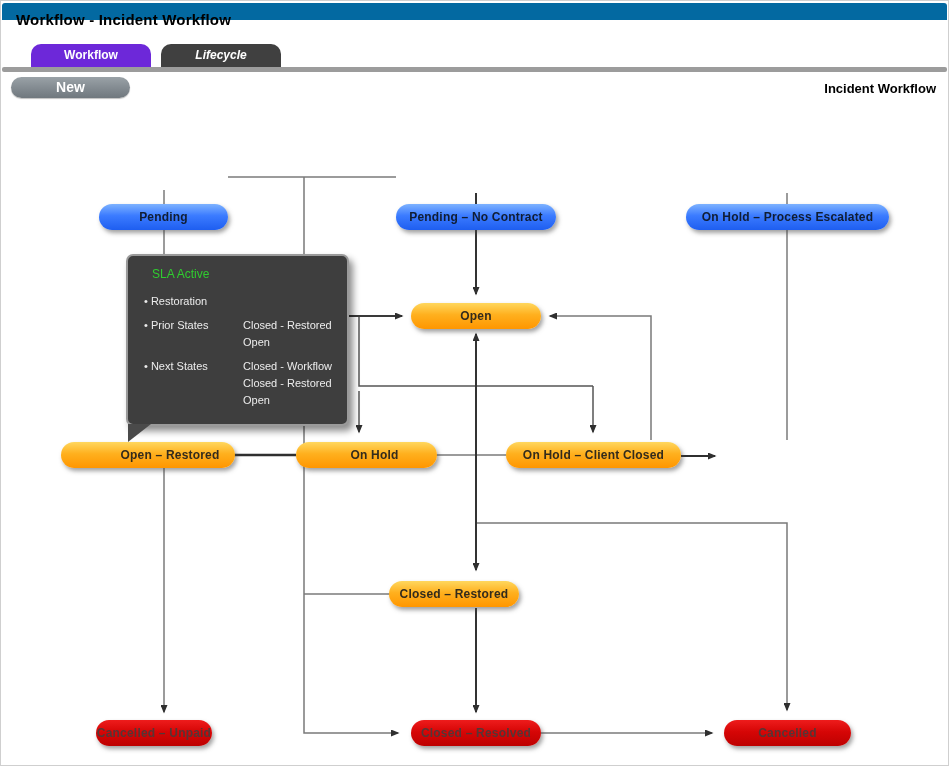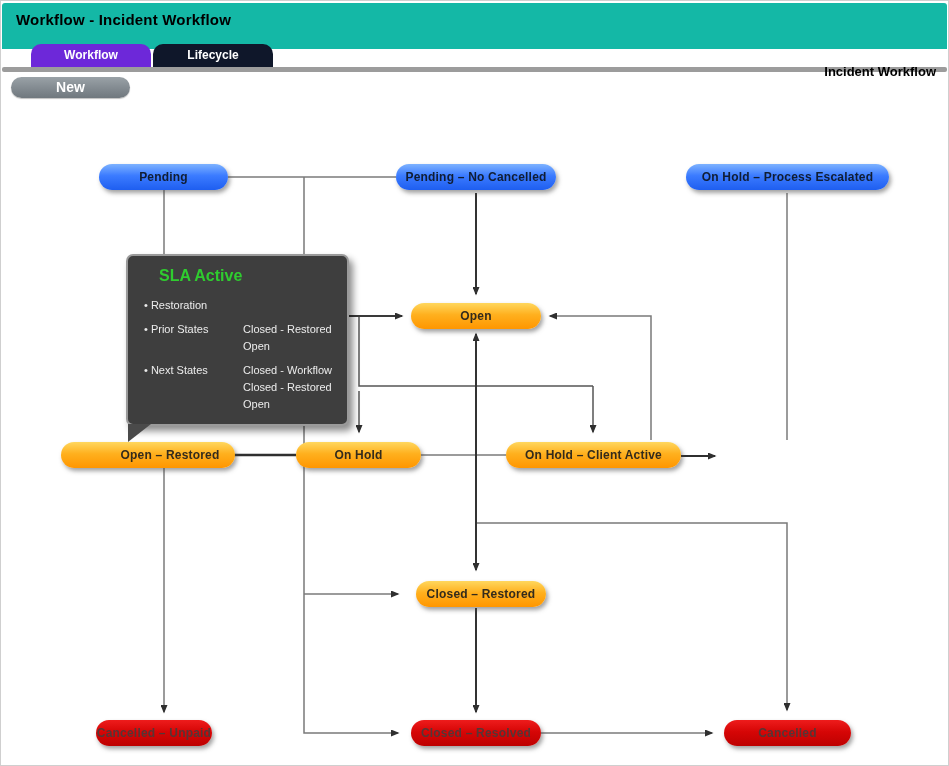--- a/index.html
+++ b/index.html
@@ -10,64 +10,65 @@
   .page{
     position:relative;
     width:949px;height:766px;
     background:#ffffff;
     border:1px solid #cfcfcf;
     box-sizing:border-box;
     overflow:hidden;
   }
   
   .titlebar{
-    position:absolute;left:1px;right:1px;top:2px;height:46px;
-    background:#14b8a6;border-radius:3px 3px 0 0;
+    position:absolute;left:1px;right:1px;top:2px;height:17px;
+    background:#0369a1;border-radius:3px 3px 0 0;
   }
   .titlebar .title{
     font-size:15px;font-weight:bold;color:#000;
     line-height:33px;padding-left:14px;letter-spacing:.2px;
   }
   .tab{
     position:absolute;top:43px;height:23px;width:120px;
     border-radius:10px 10px 0 0;
     color:#fff;font-size:12px;font-weight:bold;
     text-align:center;line-height:23px;cursor:pointer;
   }
   .tab-workflow{left:30px;background:#6d28d9;}
-  .tab-lifecycle{left:152px;background:#0f172a;}
+  .tab-lifecycle{left:160px;background:#404040;font-style:italic;}
   .tabrule{
     position:absolute;left:1px;right:1px;top:66px;height:5px;
     background:#9c9c9c;border-radius:2px;
   }
   .new-btn{
     position:absolute;left:10px;top:76px;width:119px;height:21px;
     border-radius:11px;
     background:linear-gradient(180deg,#9aa2a7 0%,#848c92 50%,#70787e 100%);
     color:#fff;font-size:14px;font-weight:bold;
     text-align:center;line-height:21px;cursor:pointer;
     box-shadow:0 1px 1px rgba(0,0,0,.25);
   }
   .context-label{
-    position:absolute;right:12px;top:63px;
+    position:absolute;right:12px;top:80px;
     font-size:13px;font-weight:bold;color:#000;
   }
   
   .connectors{position:absolute;left:0;top:0;width:949px;height:766px;z-index:1;pointer-events:none;}
   .node{
     position:absolute;z-index:2;height:26px;
     border-radius:13px;
     font-size:12px;font-weight:bold;letter-spacing:.2px;
     text-align:center;line-height:26px;white-space:nowrap;
     box-shadow:2px 3px 4px rgba(70,70,70,.5);
     cursor:pointer;
   }
   .node-blue{
     background:linear-gradient(180deg,#7db2ff 0%,#3b7bff 45%,#1e5ef0 100%);
     color:#101d33;
+    margin-top:40px;
   }
   .node-orange{
     background:linear-gradient(180deg,#ffd75e 0%,#ffb01e 45%,#ff9600 100%);
     color:#332b1c;
   }
   .node-red{
     background:linear-gradient(180deg,#ee1c1c 0%,#d60606 45%,#bd0000 100%);
     color:#553636;
   }
   
@@ -78,21 +79,21 @@
     box-shadow:4px 5px 7px rgba(0,0,0,.45);
     color:#ececec;font-size:11px;
   }
   .tooltip-tail{
     position:absolute;left:127px;top:423px;z-index:3;
     width:0;height:0;
     border-top:18px solid #4a4a4a;
     border-right:23px solid transparent;
   }
   .tt-inner{padding:9px 10px 0 16px;}
-  .tt-title{color:#2fcc2f;font-size:16px;font-weight:bold;margin:2px 0 12px 15px;}
+  .tt-title{color:#2fcc2f;font-size:12px;font-weight:normal;margin:2px 0 12px 8px;}
   .tt-row{display:flex;margin-bottom:7px;line-height:17px;}
   .tt-label{width:99px;flex:none;}
   .tt-values span{display:block;}
 </style>
 </head>
 <body>
 
 <div class="page">
 
   <div class="titlebar">
@@ -132,27 +133,27 @@
 
     <path d="M475 192 V293" stroke="#333333" stroke-width="2" fill="none" marker-end="url(#arrow)"></path>
     <path d="M345 315 H401" stroke="#3a3a3a" stroke-width="1.8" fill="none" marker-end="url(#arrow)"></path>
     <path d="M475 333 V569" stroke="#333333" stroke-width="2" fill="none" marker-start="url(#arrowS)" marker-end="url(#arrow)"></path>
     <path d="M475 607 V711" stroke="#333333" stroke-width="2" fill="none" marker-end="url(#arrow)"></path>
     <path d="M295 454 H205" stroke="#2f2f2f" stroke-width="2.4" fill="none" marker-end="url(#arrow)"></path>
     <path d="M680 455 H714" stroke="#2f2f2f" stroke-width="2.2" fill="none" marker-end="url(#arrow)"></path>
   </svg>
 
   <div class="node node-blue" style="left:98px;top:163px;width:129px;">Pending</div>
-  <div class="node node-blue" style="left:395px;top:163px;width:160px;">Pending – No Cancelled</div>
+  <div class="node node-blue" style="left:395px;top:163px;width:160px;">Pending – No Contract</div>
   <div class="node node-blue" style="left:685px;top:163px;width:203px;">On Hold – Process Escalated</div>
   <div class="node node-orange" style="left:410px;top:302px;width:130px;">Open</div>
   <div class="node node-orange" style="left:60px;top:441px;width:130px;padding-left:44px;">Open – Restored</div>
-  <div class="node node-orange" style="left:295px;top:441px;width:125px;">On Hold</div>
-  <div class="node node-orange" style="left:505px;top:441px;width:175px;">On Hold – Client Active</div>
-  <div class="node node-orange" style="left:415px;top:580px;width:130px;">Closed – Restored</div>
+  <div class="node node-orange" style="left:295px;top:441px;width:125px;padding-left:16px;">On Hold</div>
+  <div class="node node-orange" style="left:505px;top:441px;width:175px;">On Hold – Client Closed</div>
+  <div class="node node-orange" style="left:388px;top:580px;width:130px;">Closed – Restored</div>
   <div class="node node-red" style="left:95px;top:719px;width:116px;">Cancelled – Unpaid</div>
   <div class="node node-red" style="left:723px;top:719px;width:127px;">Cancelled</div>
   <div class="node node-red" style="left:410px;top:719px;width:130px;">Closed – Resolved</div>
 
   <div class="tooltip">
     <div class="tt-inner">
       <div class="tt-title">SLA Active</div>
       <div class="tt-row">
         <span class="tt-label"><span>•</span> <span>Restoration</span></span>
       </div>

